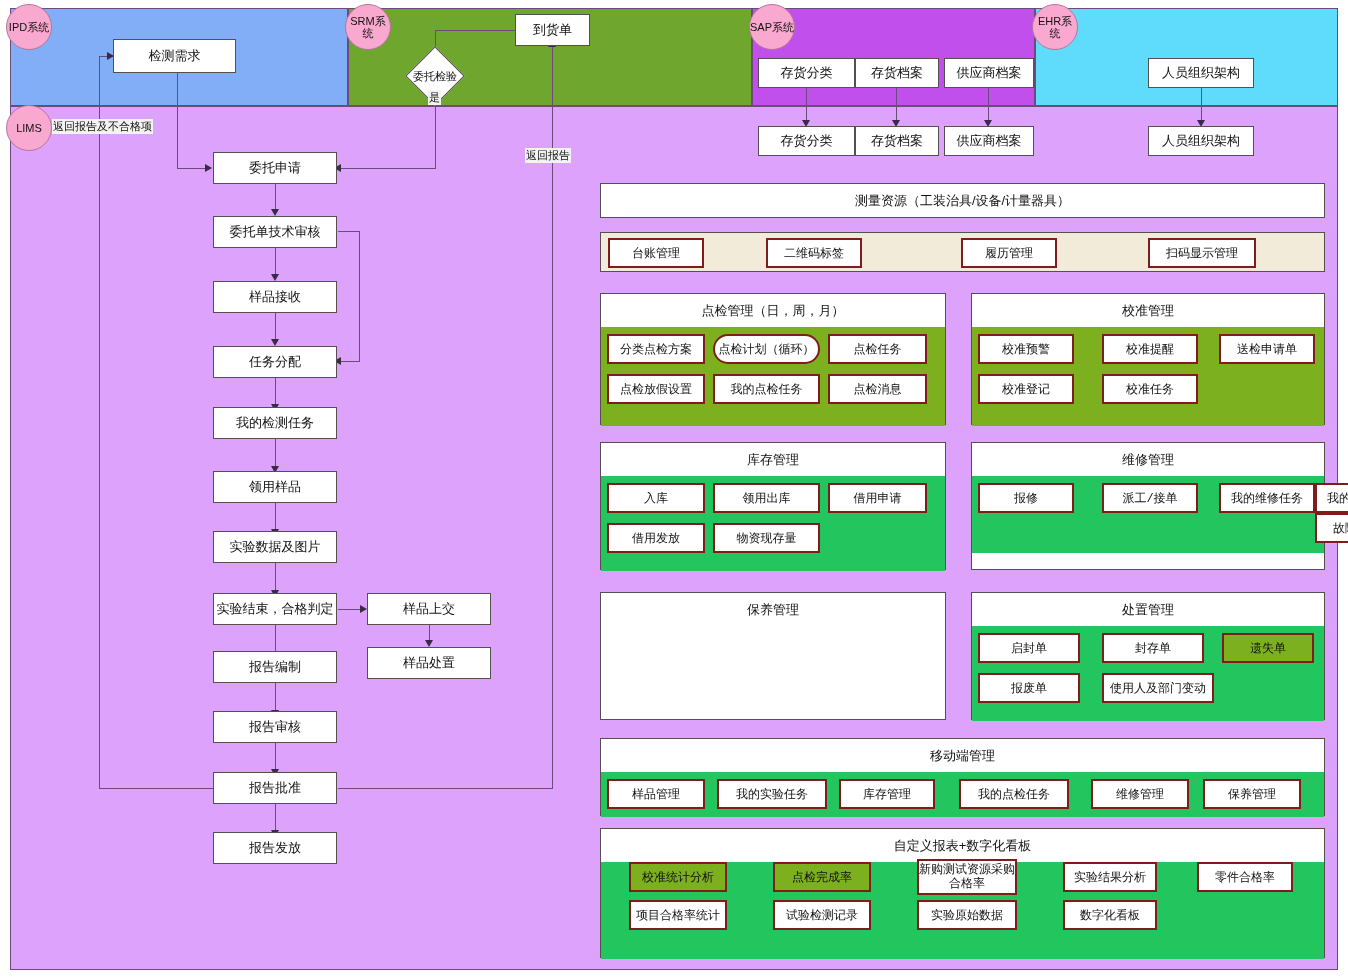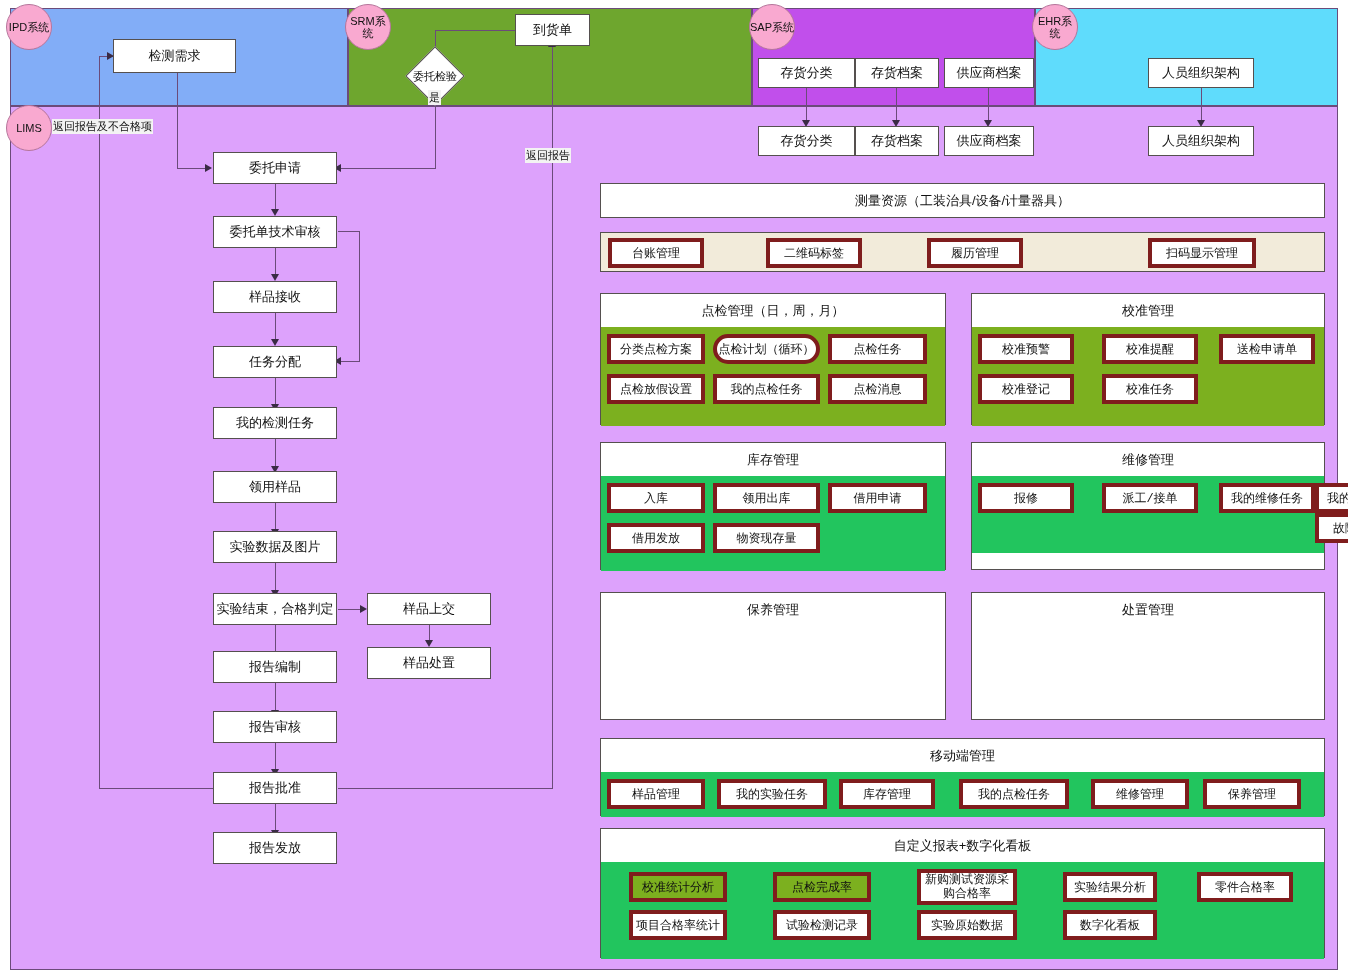--- a/index.html
+++ b/index.html
@@ -49,21 +49,21 @@
 
   
   .panel{position:absolute;box-sizing:border-box;border:1px solid #55504f;
          background:#ffffff;z-index:15;}
   .panel-head{box-sizing:border-box;height:33px;display:flex;align-items:center;
               justify-content:center;font-size:13px;color:#111;background:#ffffff;}
   .panel-body{box-sizing:border-box;padding:7px 6px 8px 6px;display:flex;
               flex-wrap:wrap;align-content:flex-start;}
   .body-beige{background:#22c55e;font-family:Liberation Mono, monospace;}
   .body-green{background:#7cb01f;}
-  .chip{box-sizing:border-box;background:#ffffff;border:4px solid #7f1d1d;
+  .chip{box-sizing:border-box;background:#ffffff;border:2px solid #7f1d1d;
         height:30px;display:flex;align-items:center;justify-content:center;
         text-align:center;font-size:12px;color:#111;margin:0 0 10px 0;}
   .chip.tall{height:36px;line-height:14px;}
   .chip.green{background:#7cb01f;}
   .flat{position:absolute;box-sizing:border-box;border:1px solid #55504f;
         background:#f2ebda;z-index:15;display:flex;align-items:center;}
   .flat .chip{margin:0;}
 </style>
 </head>
 <body>
@@ -244,21 +244,21 @@
     <span>样品处置</span>
   </div>
 
   <div class="panel" style="left:600px;top:183px;width:725px;height:35px;">
     <div class="panel-head" style="height:33px;">测量资源（工装治具/设备/计量器具）</div>
   </div>
 
   <div class="flat" style="left:600px;top:232px;width:725px;height:40px;">
     <div class="chip" style="position:absolute;left:7px;top:5px;width:96px;">台账管理</div>
     <div class="chip" style="position:absolute;left:770px;top:5px;width:96px;transform:translateX(-605px);">二维码标签</div>
-    <div class="chip" style="position:absolute;left:326px;top:5px;width:96px;">履历管理</div>
+    <div class="chip" style="position:absolute;left:360px;top:5px;width:96px;">履历管理</div>
     <div class="chip" style="position:absolute;left:547px;top:5px;width:108px;">扫码显示管理</div>
   </div>
 
   <div class="panel" style="left:600px;top:293px;width:346px;height:132px;">
     <div class="panel-head">点检管理（日，周，月）</div>
     <div class="panel-body body-green" style="height:99px;">
       <div class="chip" style="width:98px;margin-right:8px;">分类点检方案</div>
       <div class="chip" style="width:107px;margin-right:8px;border-radius:15px;">点检计划（循环）</div>
       <div class="chip" style="width:99px;">点检任务</div>
       <div class="chip" style="width:98px;margin-right:8px;margin-bottom:0;">点检放假设置</div>
@@ -299,37 +299,44 @@
       <div class="chip" style="width:96px;margin-bottom:0;">故障分析表</div>
     </div>
   </div>
 
   <div class="panel" style="left:600px;top:592px;width:346px;height:128px;">
     <div class="panel-head">保养管理</div>
   </div>
 
   <div class="panel" style="left:971px;top:592px;width:354px;height:128px;">
     <div class="panel-head">处置管理</div>
+    <div class="panel-body body-beige" style="height:95px;">
+      <div class="chip" style="width:102px;margin-right:22px;">启封单</div>
+      <div class="chip" style="width:102px;margin-right:18px;">封存单</div>
+      <div class="chip green" style="width:92px;">遗失单</div>
+      <div class="chip" style="width:102px;margin-right:22px;margin-bottom:0;">报废单</div>
+      <div class="chip" style="width:112px;margin-bottom:0;">使用人及部门变动</div>
+    </div>
   </div>
 
   <div class="panel" style="left:600px;top:738px;width:725px;height:78px;">
     <div class="panel-head">移动端管理</div>
     <div class="panel-body body-beige" style="height:45px;padding:7px 6px 0 6px;">
       <div class="chip" style="width:98px;margin-right:12px;margin-bottom:0;">样品管理</div>
       <div class="chip" style="width:110px;margin-right:12px;margin-bottom:0;">我的实验任务</div>
       <div class="chip" style="width:96px;margin-right:24px;margin-bottom:0;">库存管理</div>
       <div class="chip" style="width:110px;margin-right:22px;margin-bottom:0;">我的点检任务</div>
       <div class="chip" style="width:98px;margin-right:14px;margin-bottom:0;">维修管理</div>
       <div class="chip" style="width:98px;margin-bottom:0;">保养管理</div>
     </div>
   </div>
 
   <div class="panel" style="left:600px;top:828px;width:725px;height:130px;">
     <div class="panel-head">自定义报表+数字化看板</div>
-    <div class="panel-body body-beige" style="height:97px;padding:10px 6px 0 28px;">
+    <div class="panel-body body-beige" style="height:97px;padding:0 6px 0 28px;">
       <div class="chip green" style="width:98px;margin-right:46px;margin-bottom:8px;">校准统计分析</div>
       <div class="chip green" style="width:98px;margin-right:46px;margin-bottom:8px;">点检完成率</div>
       <div class="chip tall" style="width:100px;margin-right:46px;margin-bottom:2px;margin-top:-3px;">新购测试资源采购合格率</div>
       <div class="chip" style="width:94px;margin-right:40px;margin-bottom:8px;">实验结果分析</div>
       <div class="chip" style="width:96px;margin-bottom:8px;">零件合格率</div>
       <div class="chip" style="width:98px;margin-right:46px;margin-bottom:0;">项目合格率统计</div>
       <div class="chip" style="width:98px;margin-right:46px;margin-bottom:0;">试验检测记录</div>
       <div class="chip" style="width:100px;margin-right:46px;margin-bottom:0;">实验原始数据</div>
       <div class="chip" style="width:94px;margin-bottom:0;">数字化看板</div>
     </div>

